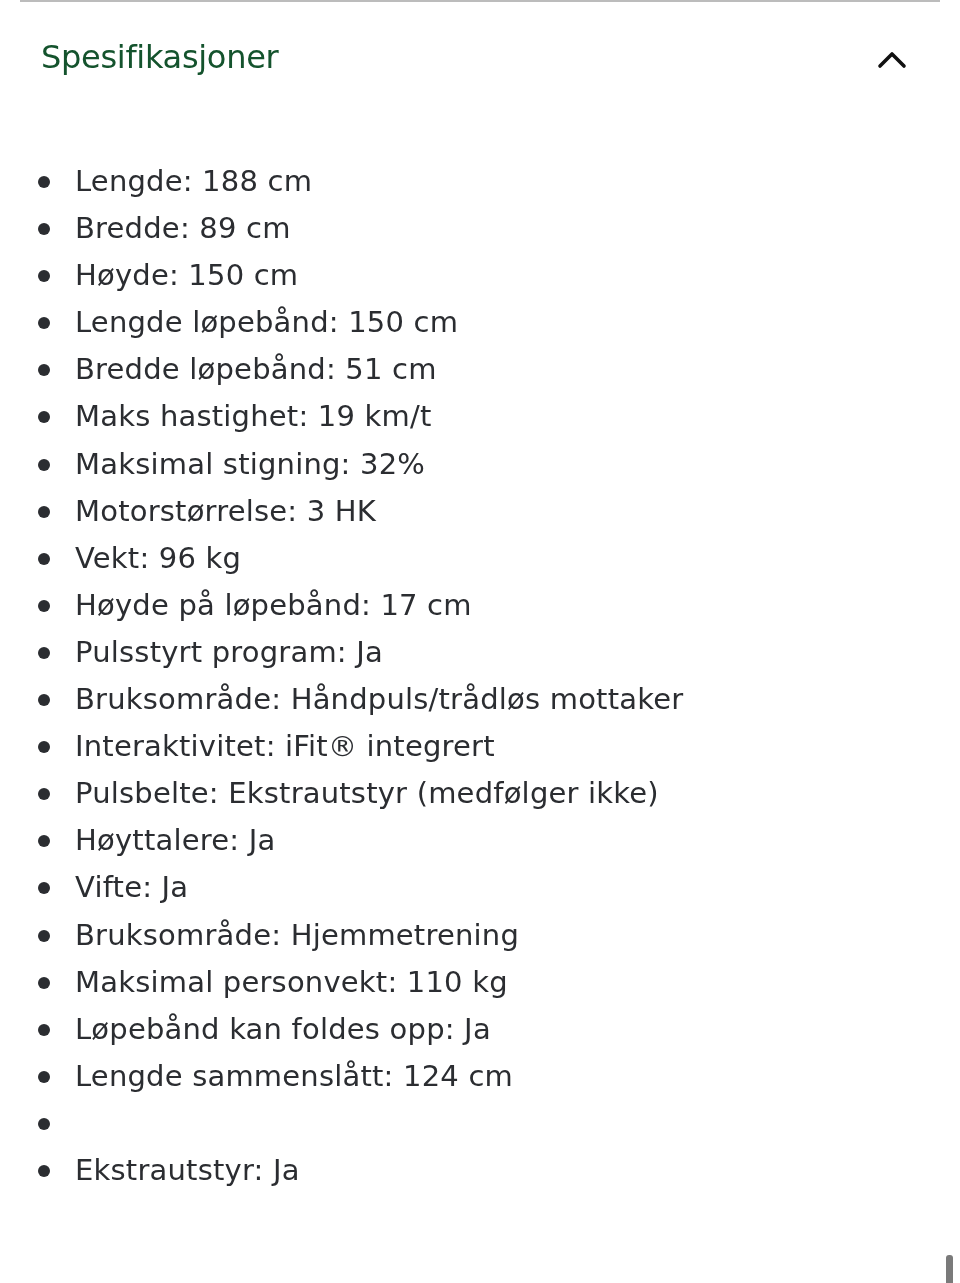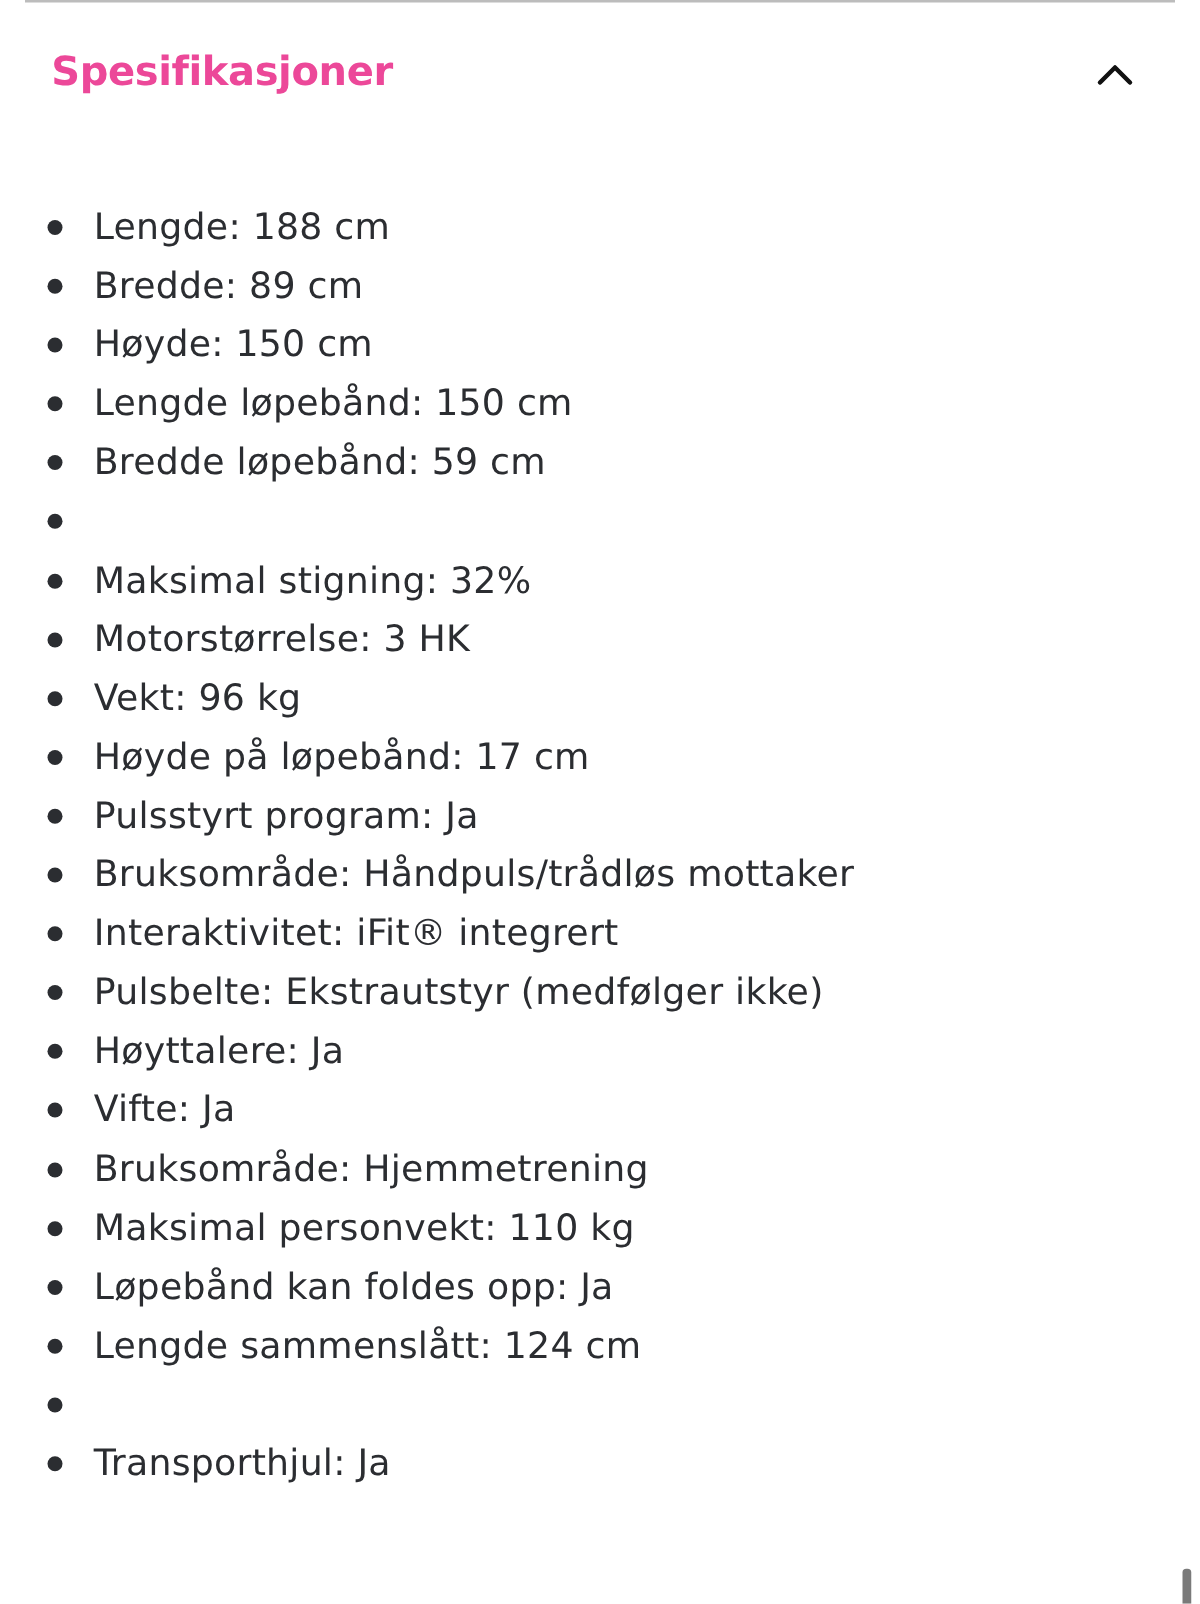--- a/index.html
+++ b/index.html
@@ -31,23 +31,23 @@
       height: 118px;
       display: flex;
       align-items: center;
       justify-content: space-between;
       cursor: pointer;
     }
     .accordion-title {
       margin: 0;
       padding-left: 21px;
       font-size: 32px;
-      font-weight: bold;
+      font-weight: normal;
       letter-spacing: -0.3px;
-      color: #ec4899;
+      color: #14532d;
       position: relative;
       top: -4px;
     }
     .chevron {
       width: 40px;
       height: 40px;
       margin-right: 28px;
       display: flex;
       align-items: center;
       justify-content: center;
@@ -103,33 +103,33 @@
       <polyline points="3,17 15,5 27,17" fill="none" stroke="#111111" stroke-width="3.6" stroke-linecap="round" stroke-linejoin="round"></polyline>
     </svg>
   </span>
 </div>
 
 <ul class="spec-list" id="spec-list">
     <li class="spec-item"><span class="bullet"></span><span>Lengde: 188 cm</span></li>
     <li class="spec-item"><span class="bullet"></span><span>Bredde: 89 cm</span></li>
     <li class="spec-item"><span class="bullet"></span><span>Høyde: 150 cm</span></li>
     <li class="spec-item"><span class="bullet"></span><span>Lengde løpebånd: 150 cm</span></li>
-    <li class="spec-item"><span class="bullet"></span><span>Bredde løpebånd: 59 cm</span></li>
-    <li class="spec-item"><span class="bullet"></span></li>
+    <li class="spec-item"><span class="bullet"></span><span>Bredde løpebånd: 51 cm</span></li>
+    <li class="spec-item"><span class="bullet"></span><span>Maks hastighet: 19 km/t</span></li>
     <li class="spec-item"><span class="bullet"></span><span>Maksimal stigning: 32%</span></li>
     <li class="spec-item"><span class="bullet"></span><span>Motorstørrelse: 3 HK</span></li>
     <li class="spec-item"><span class="bullet"></span><span>Vekt: 96 kg</span></li>
     <li class="spec-item"><span class="bullet"></span><span>Høyde på løpebånd: 17 cm</span></li>
     <li class="spec-item"><span class="bullet"></span><span>Pulsstyrt program: Ja</span></li>
     <li class="spec-item"><span class="bullet"></span><span>Bruksområde: Håndpuls/trådløs mottaker</span></li>
     <li class="spec-item"><span class="bullet"></span><span>Interaktivitet: iFit® integrert</span></li>
     <li class="spec-item"><span class="bullet"></span><span>Pulsbelte: Ekstrautstyr (medfølger ikke)</span></li>
     <li class="spec-item"><span class="bullet"></span><span>Høyttalere: Ja</span></li>
     <li class="spec-item"><span class="bullet"></span><span>Vifte: Ja</span></li>
     <li class="spec-item"><span class="bullet"></span><span>Bruksområde: Hjemmetrening</span></li>
     <li class="spec-item"><span class="bullet"></span><span>Maksimal personvekt: 110 kg</span></li>
     <li class="spec-item"><span class="bullet"></span><span>Løpebånd kan foldes opp: Ja</span></li>
     <li class="spec-item"><span class="bullet"></span><span>Lengde sammenslått: 124 cm</span></li>
     <li class="spec-item"><span class="bullet"></span></li>
-    <li class="spec-item"><span class="bullet"></span><span>Transporthjul: Ja</span></li>
+    <li class="spec-item"><span class="bullet"></span><span>Ekstrautstyr: Ja</span></li>
   </ul>
 
 <div class="scrollbar"></div>
 
 </body></html>

